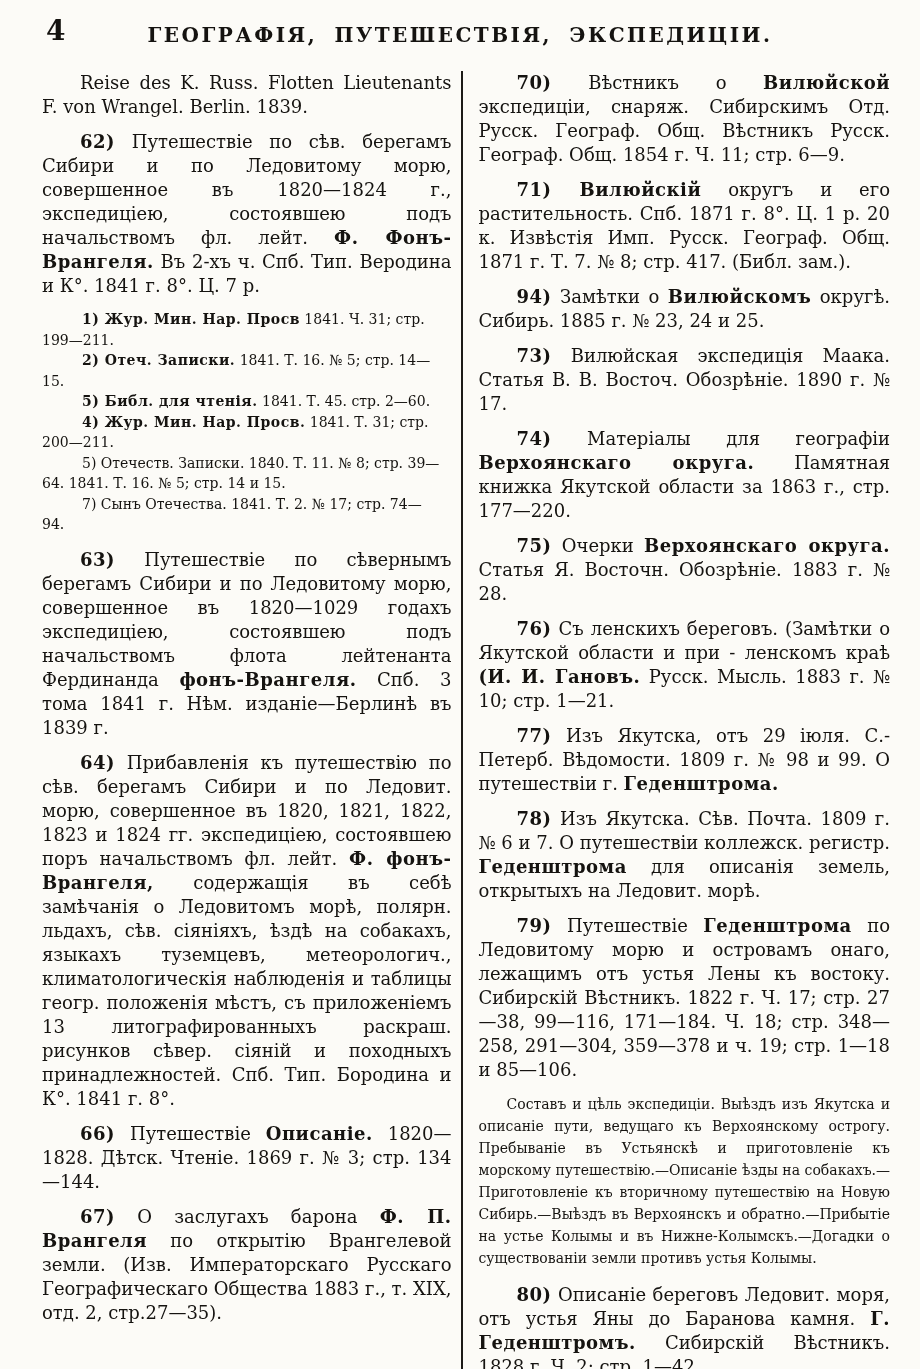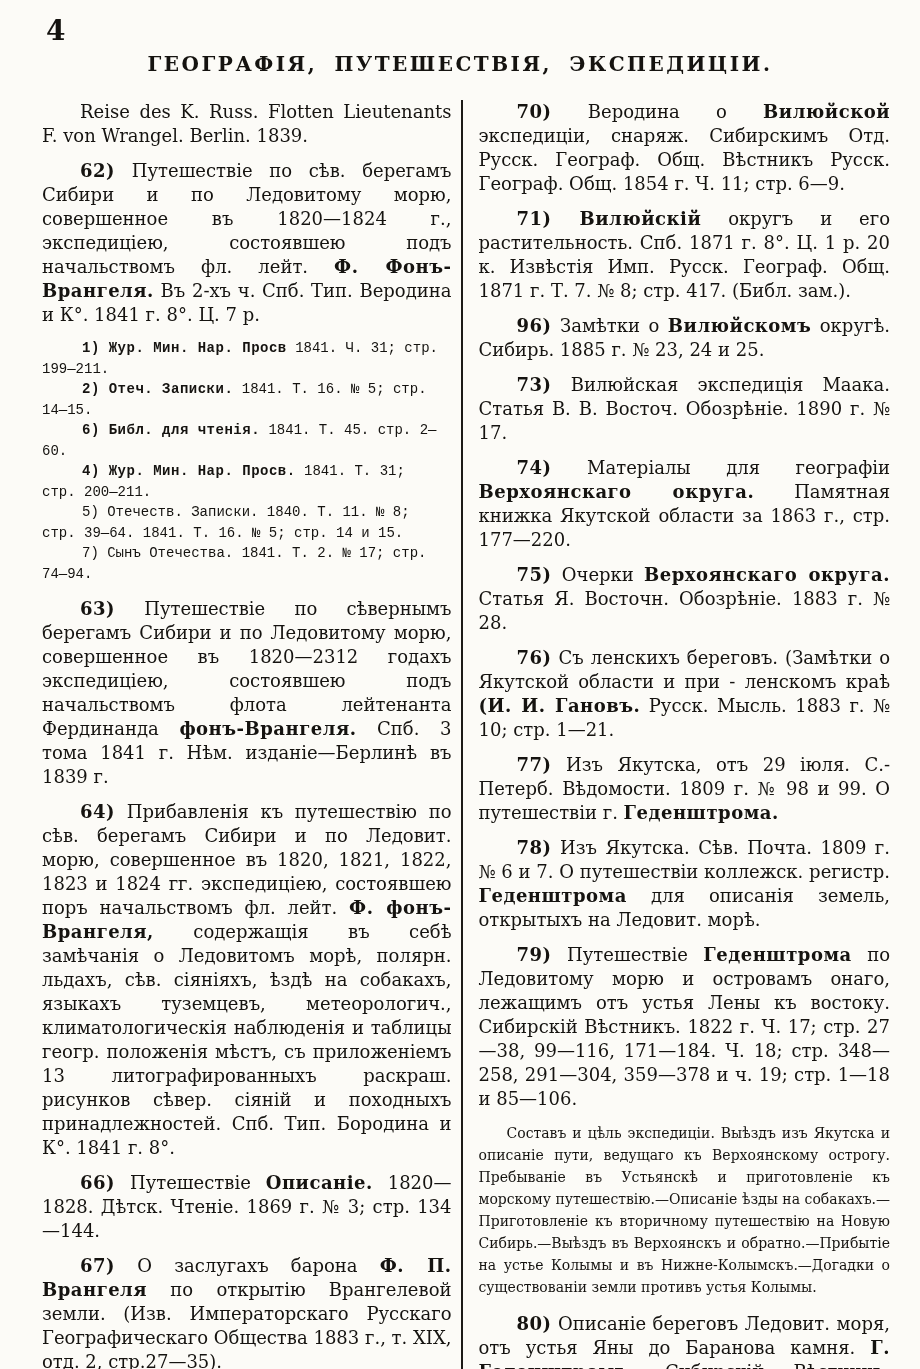--- a/index.html
+++ b/index.html
@@ -10,21 +10,21 @@
     background:#fcfbf7;
     color:#151310;
     font-family:"DejaVu Serif", serif;
     overflow:hidden;
   }
   .page-number {
     position:absolute; left:46px; top:14px;
     font-size:28px; font-weight:bold;
   }
   .page-header {
-    padding-top:52px;
+    padding-top:23px;
     text-align:center;
     font-size:20px; font-weight:bold;
     letter-spacing:2.5px;
     word-spacing:8px;
   }
   .columns {
     display:flex;
     align-items:stretch;
     margin-top:24px;
     padding-left:42px;
@@ -38,21 +38,21 @@
     background:#1c1a17;
     align-self:stretch;
   }
   p.entry, p.intro {
     margin:0 0 11px 0;
     font-size:18px;
     line-height:24px;
     text-align:justify;
     text-indent:38px;
   }
-  .footnotes { margin:2px 12px 13px 0;font-family:Liberation Mono, monospace; }
+  .footnotes { margin:2px 12px 13px 0; }
   .footnotes p {
     margin:0;
     font-size:14px;
     line-height:20.5px;
     text-align:left;
     text-indent:40px;
   }
   p.note {
     margin:2px 0 14px 0;
     font-size:14px;
@@ -71,39 +71,39 @@
 
   <div class="columns">
 
     <div class="col left">
       <p class="intro"><span>Reise des K. Russ. Flotten Lieutenants F. von Wrangel. Berlin. 1839.</span></p>
       <p class="entry"><b>62)</b><span> Путешествіе по сѣв. берегамъ Сибири и по Ледовитому морю, совершенное въ 1820—1824 г., экспедиціею, состоявшею подъ начальствомъ фл. лейт. </span><b>Ф. Фонъ-Врангеля.</b><span> Въ 2-хъ ч. Спб. Тип. Веродина и К°. 1841 г. 8°. Ц. 7 р.</span></p>
 
       <div class="footnotes">
         <p><b>1) Жур. Мин. Нар. Просв</b><span> 1841. Ч. 31; стр. 199—211.</span></p>
         <p><b>2) Отеч. Записки.</b><span> 1841. Т. 16. № 5; стр. 14—15.</span></p>
-        <p><b>6) Библ. для чтенія.</b><span> 1841. Т. 45. стр. 2—60.</span></p>
+        <p><b>5) Библ. для чтенія.</b><span> 1841. Т. 45. стр. 2—60.</span></p>
         <p><b>4) Жур. Мин. Нар. Просв.</b><span> 1841. Т. 31; стр. 200—211.</span></p>
         <p><span>5) Отечеств. Записки. 1840. Т. 11. № 8; стр. 39—64. 1841. Т. 16. № 5; стр. 14 и 15.</span></p>
         <p><span>7) Сынъ Отечества. 1841. Т. 2. № 17; стр. 74—94.</span></p>
       </div>
 
-      <p class="entry"><b>63)</b><span> Путешествіе по сѣвернымъ берегамъ Сибири и по Ледовитому морю, совершенное въ 1820—2312 годахъ экспедиціею, состоявшею подъ начальствомъ флота лейтенанта Фердинанда </span><b>фонъ-Врангеля.</b><span> Спб. 3 тома 1841 г. Нѣм. изданіе—Берлинѣ въ 1839 г.</span></p>
+      <p class="entry"><b>63)</b><span> Путешествіе по сѣвернымъ берегамъ Сибири и по Ледовитому морю, совершенное въ 1820—1029 годахъ экспедиціею, состоявшею подъ начальствомъ флота лейтенанта Фердинанда </span><b>фонъ-Врангеля.</b><span> Спб. 3 тома 1841 г. Нѣм. изданіе—Берлинѣ въ 1839 г.</span></p>
       <p class="entry"><b>64)</b><span> Прибавленія къ путешествію по сѣв. берегамъ Сибири и по Ледовит. морю, совершенное въ 1820, 1821, 1822, 1823 и 1824 гг. экспедиціею, состоявшею поръ начальствомъ фл. лейт. </span><b>Ф. фонъ-Врангеля,</b><span> содержащія въ себѣ замѣчанія о Ледовитомъ морѣ, полярн. льдахъ, сѣв. сіяніяхъ, ѣздѣ на собакахъ, языкахъ туземцевъ, метеорологич., климатологическія наблюденія и таблицы геогр. положенія мѣстъ, съ приложеніемъ 13 литографированныхъ раскраш. рисунков сѣвер. сіяній и походныхъ принадлежностей. Спб. Тип. Бородина и К°. 1841 г. 8°.</span></p>
       <p class="entry"><b>66)</b><span> Путешествіе </span><b>Описаніе.</b><span> 1820—1828. Дѣтск. Чтеніе. 1869 г. № 3; стр. 134—144.</span></p>
       <p class="entry"><b>67)</b><span> О заслугахъ барона </span><b>Ф. П. Врангеля</b><span> по открытію Врангелевой земли. (Изв. Императорскаго Русскаго Географическаго Общества 1883 г., т. XIX, отд. 2, стр.27—35).</span></p>
 
     </div>
 
     <div class="divider"></div>
 
     <div class="col right">
-      <p class="entry"><b>70)</b><span> Веродина о </span><b>Вилюйской</b><span> экспедиціи, снаряж. Сибирскимъ Отд. Русск. Географ. Общ. Вѣстникъ Русск. Географ. Общ. 1854 г. Ч. 11; стр. 6—9.</span></p>
+      <p class="entry"><b>70)</b><span> Вѣстникъ о </span><b>Вилюйской</b><span> экспедиціи, снаряж. Сибирскимъ Отд. Русск. Географ. Общ. Вѣстникъ Русск. Географ. Общ. 1854 г. Ч. 11; стр. 6—9.</span></p>
       <p class="entry"><b>71) Вилюйскій</b><span> округъ и его растительность. Спб. 1871 г. 8°. Ц. 1 р. 20 к. Извѣстія Имп. Русск. Географ. Общ. 1871 г. Т. 7. № 8; стр. 417. (Библ. зам.).</span></p>
-      <p class="entry"><b>96)</b><span> Замѣтки о </span><b>Вилюйскомъ</b><span> округѣ. Сибирь. 1885 г. № 23, 24 и 25.</span></p>
+      <p class="entry"><b>94)</b><span> Замѣтки о </span><b>Вилюйскомъ</b><span> округѣ. Сибирь. 1885 г. № 23, 24 и 25.</span></p>
       <p class="entry"><b>73)</b><span> Вилюйская экспедиція Маака. Статья В. В. Восточ. Обозрѣніе. 1890 г. № 17.</span></p>
       <p class="entry"><b>74)</b><span> Матеріалы для географіи </span><b>Верхоянскаго округа.</b><span> Памятная книжка Якутской области за 1863 г., стр. 177—220.</span></p>
       <p class="entry"><b>75)</b><span> Очерки </span><b>Верхоянскаго округа.</b><span> Статья Я. Восточн. Обозрѣніе. 1883 г. № 28.</span></p>
       <p class="entry"><b>76)</b><span> Съ ленскихъ береговъ. (Замѣтки о Якутской области и при - ленскомъ краѣ </span><b>(И. И. Гановъ.</b><span> Русск. Мысль. 1883 г. № 10; стр. 1—21.</span></p>
       <p class="entry"><b>77)</b><span> Изъ Якутска, отъ 29 іюля. С.-Петерб. Вѣдомости. 1809 г. № 98 и 99. О путешествіи г. </span><b>Геденштрома.</b></p>
       <p class="entry"><b>78)</b><span> Изъ Якутска. Сѣв. Почта. 1809 г. № 6 и 7. О путешествіи коллежск. регистр. </span><b>Геденштрома</b><span> для описанія земель, открытыхъ на Ледовит. морѣ.</span></p>
       <p class="entry"><b>79)</b><span> Путешествіе </span><b>Геденштрома</b><span> по Ледовитому морю и островамъ онаго, лежащимъ отъ устья Лены къ востоку. Сибирскій Вѣстникъ. 1822 г. Ч. 17; стр. 27—38, 99—116, 171—184. Ч. 18; стр. 348—258, 291—304, 359—378 и ч. 19; стр. 1—18 и 85—106.</span></p>
       <p class="note"><span>Составъ и цѣль экспедиціи. Выѣздъ изъ Якутска и описаніе пути, ведущаго къ Верхоянскому острогу. Пребываніе въ Устьянскѣ и приготовленіе къ морскому путешествію.—Описаніе ѣзды на собакахъ.—Приготовленіе къ вторичному путешествію на Новую Сибирь.—Выѣздъ въ Верхоянскъ и обратно.—Прибытіе на устье Колымы и въ Нижне-Колымскъ.—Догадки о существованіи земли противъ устья Колымы.</span></p>
       <p class="entry"><b>80)</b><span> Описаніе береговъ Ледовит. моря, отъ устья Яны до Баранова камня. </span><b>Г. Геденштромъ.</b><span> Сибирскій Вѣстникъ. 1828 г. Ч. 2; стр. 1—42.</span></p>
 

